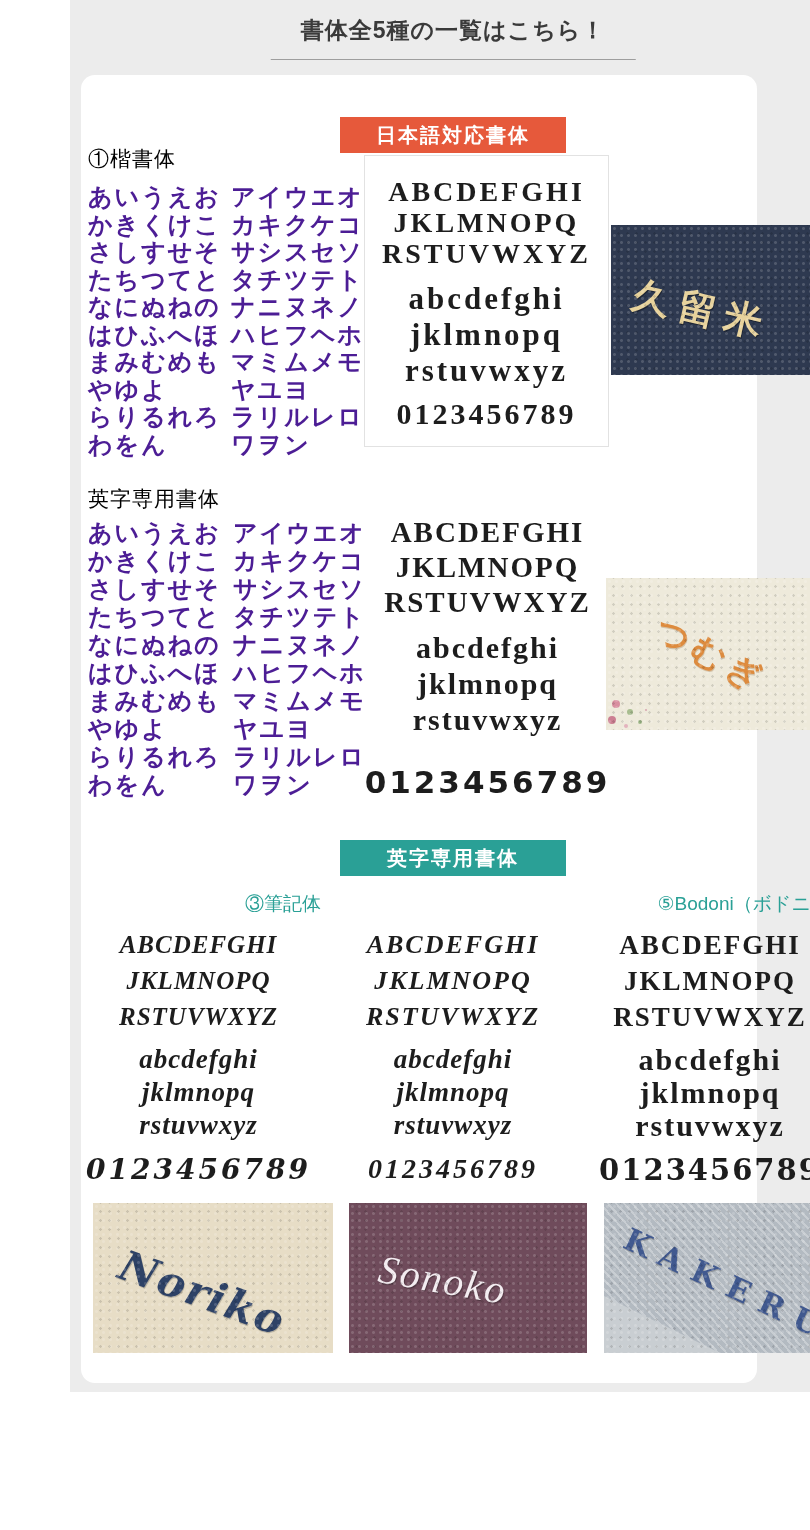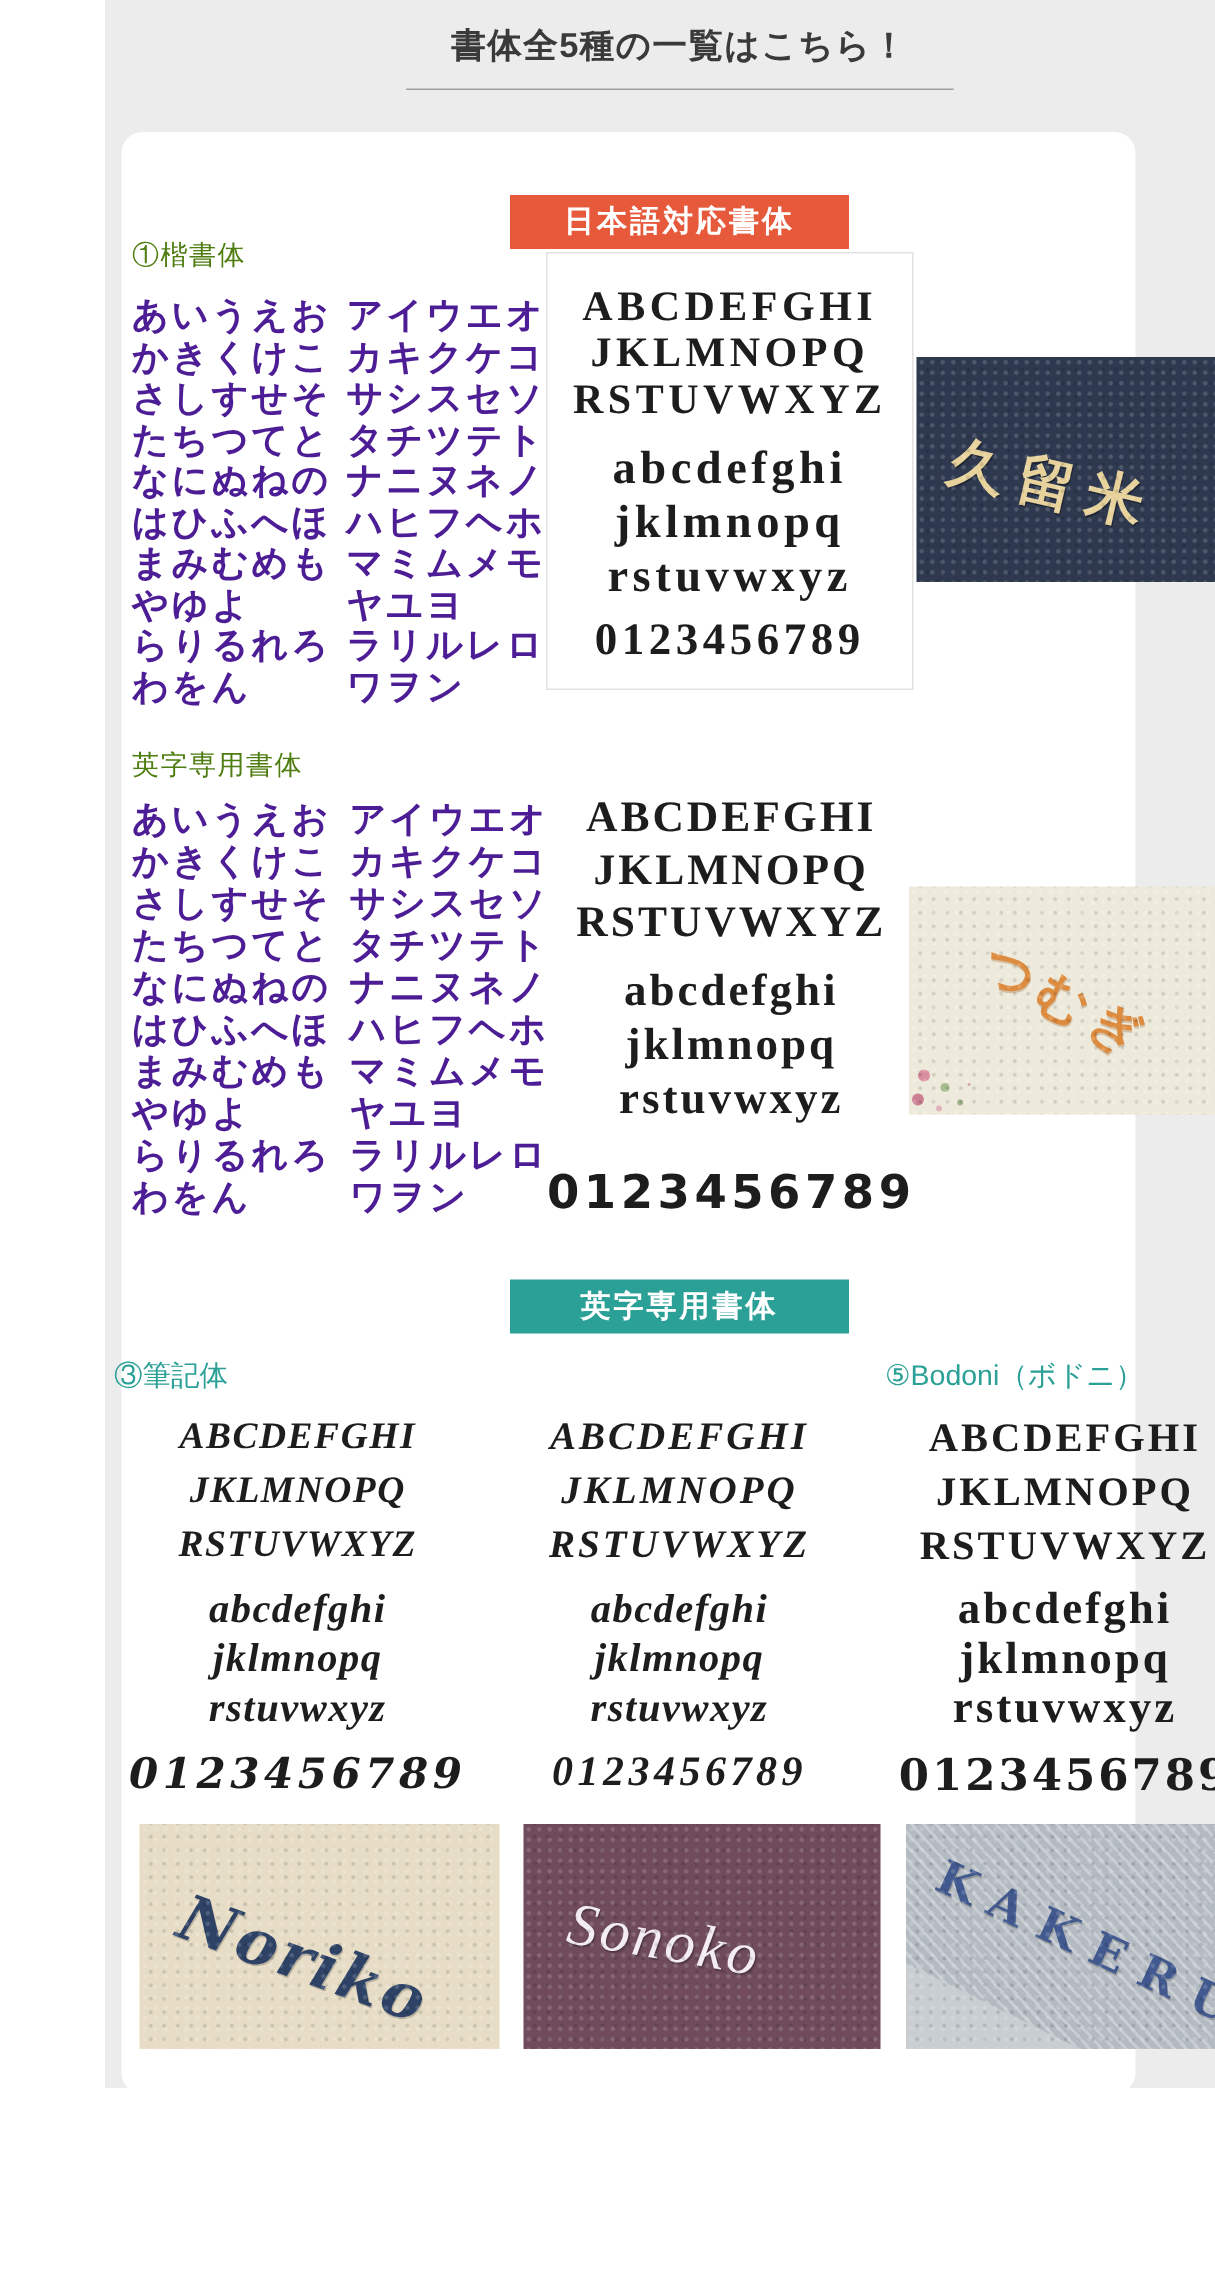--- a/index.html
+++ b/index.html
@@ -5,28 +5,28 @@
   html,body{margin:0;padding:0;background:#ffffff;}
   #page{position:relative;width:810px;height:1530px;background:#ffffff;overflow:hidden;
         font-family:"Liberation Sans",sans-serif;color:#222;margin-left:48px;}
   
   .gray-wrap{position:absolute;left:22px;top:0;width:766px;height:1392px;background:#ececec;}
   
   .page-title{position:absolute;top:15px;left:50%;transform:translateX(-50%);
       font-size:23px;font-weight:bold;color:#3a3a3a;letter-spacing:1px;
       padding:0 30px 13px 30px;border-bottom:1px solid #9e9e9e;white-space:nowrap;}
   
-  .card{position:absolute;left:11px;top:88px;width:676px;height:1308px;background:#ffffff;border-radius:14px;}
+  .card{position:absolute;left:11px;top:75px;width:676px;height:1308px;background:#ffffff;border-radius:14px;}
   
   .badge{position:absolute;width:226px;height:36px;line-height:36px;text-align:center;
       color:#fff;font-size:20px;font-weight:bold;letter-spacing:2px;}
   .badge.red{left:259px;top:42px;background:#e6593b;}
   .badge.teal{left:259px;top:765px;background:#2aa096;}
   
-  .sec-label{position:absolute;color:#4d7c0f;font-size:18px;font-weight:500;letter-spacing:1px;}
+  .sec-label{position:absolute;color:#000000;font-size:21px;font-weight:500;letter-spacing:1px;}
   .sec-label.l1{left:7px;top:70px;}
   .sec-label.l2{left:7px;top:410px;}
   
   .pre{white-space:pre-line;font-family:Liberation Serif, serif;}
   .kana{position:absolute;color:#4c1d95;font-weight:bold;}
   .kana.kaisho{font-family:"DejaVu Serif",serif;font-size:24px;line-height:27.5px;letter-spacing:2px;}
   .kana.maru{font-family:"DejaVu Sans","Liberation Sans",sans-serif;font-size:24px;line-height:28px;letter-spacing:2px;}
   .k1h{left:7px;top:108px;}
   .k1k{left:150px;top:108px;}
   .k2h{left:7px;top:444px;}
@@ -36,21 +36,21 @@
   .latin1{left:283px;top:80px;width:243px;height:290px;border:1px solid #e2e2e2;
       font-family:"Liberation Serif",serif;}
   .latin1 .caps{margin-top:20px;font-size:28px;line-height:31px;letter-spacing:3px;font-weight:600;}
   .latin1 .lower{margin-top:12px;font-size:31px;line-height:36px;letter-spacing:3px;font-weight:600;}
   .latin1 .digits{margin-top:8px;font-size:30px;letter-spacing:3px;font-weight:600;}
   .latin2{left:283px;top:440px;width:247px;font-family:"DejaVu Sans","Liberation Sans",sans-serif;font-weight:bold;}
   .latin2 .caps{font-size:29px;line-height:35px;letter-spacing:2px;}
   .latin2 .lower{margin-top:10px;font-size:30px;line-height:36px;letter-spacing:2px;}
   .latin2 .digits{margin-top:26px;font-size:31px;letter-spacing:3px;}
   
-  .eng-head{position:absolute;top:816px;color:#2aa096;font-size:19px;font-weight:500;text-align:left;}
+  .eng-head{position:absolute;top:816px;color:#2aa096;font-size:19px;font-weight:500;text-align:right;}
   .eh1{left:-5px;width:245px;}
   .eh2{left:252px;width:240px;}
   .eh3{left:509px;width:240px;}
   .eng-col{position:absolute;top:852px;text-align:center;color:#1d1d1d;}
   .col-script{left:-5px;width:245px;font-family:"DejaVu Serif",serif;font-style:italic;font-weight:bold;}
   .col-script .caps{font-size:25px;line-height:36px;letter-spacing:1px;}
   .col-script .lower{margin-top:8px;font-size:27px;line-height:33px;letter-spacing:1px;}
   .col-script .digits{margin-top:11px;font-size:28px;letter-spacing:3px;}
   .col-chancery{left:252px;width:240px;font-family:"Liberation Serif",serif;font-style:italic;font-weight:bold;}
   .col-chancery .caps{font-size:26px;line-height:36px;letter-spacing:2px;}

